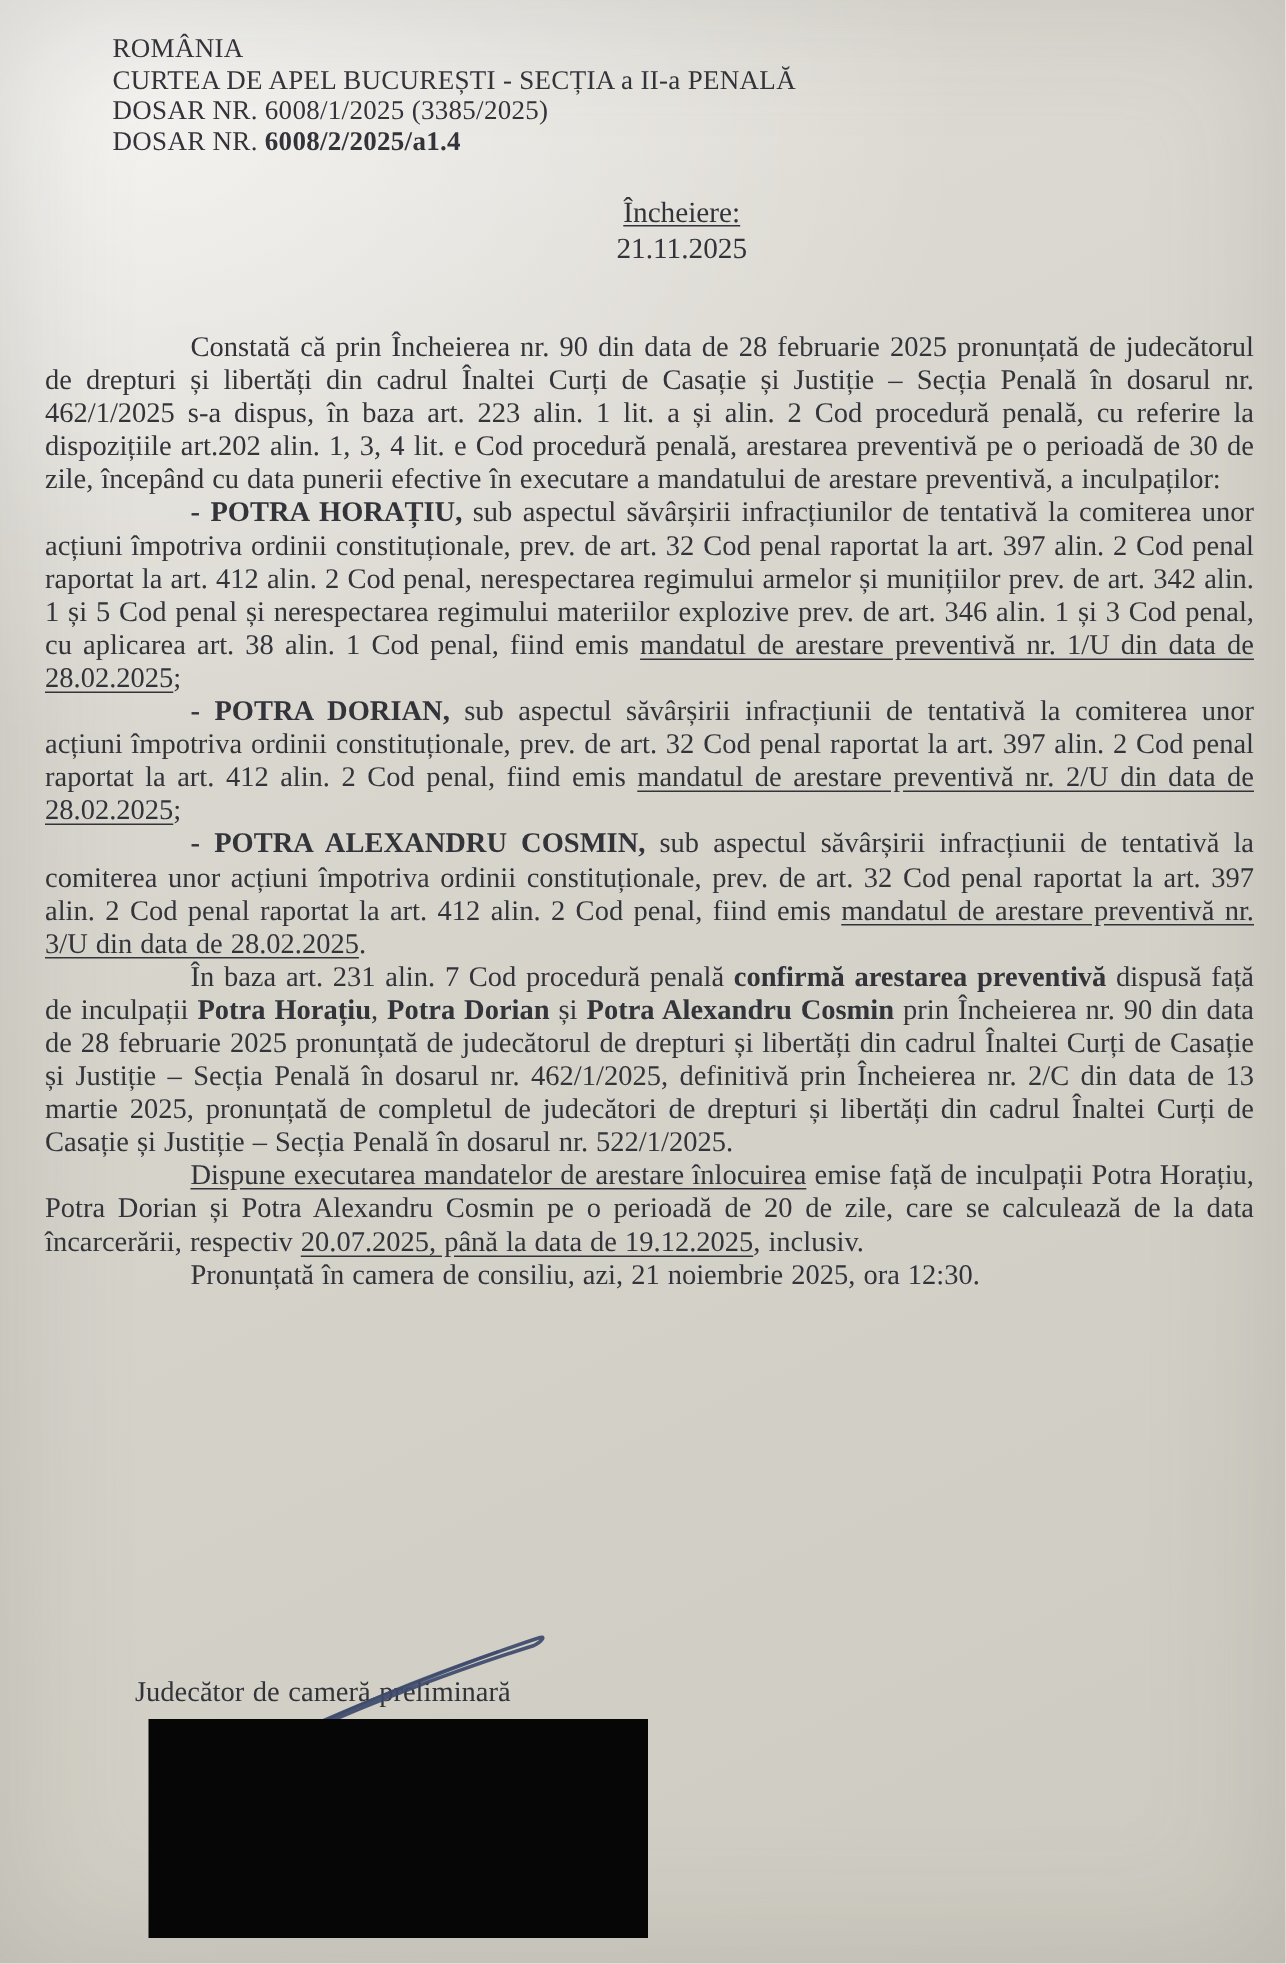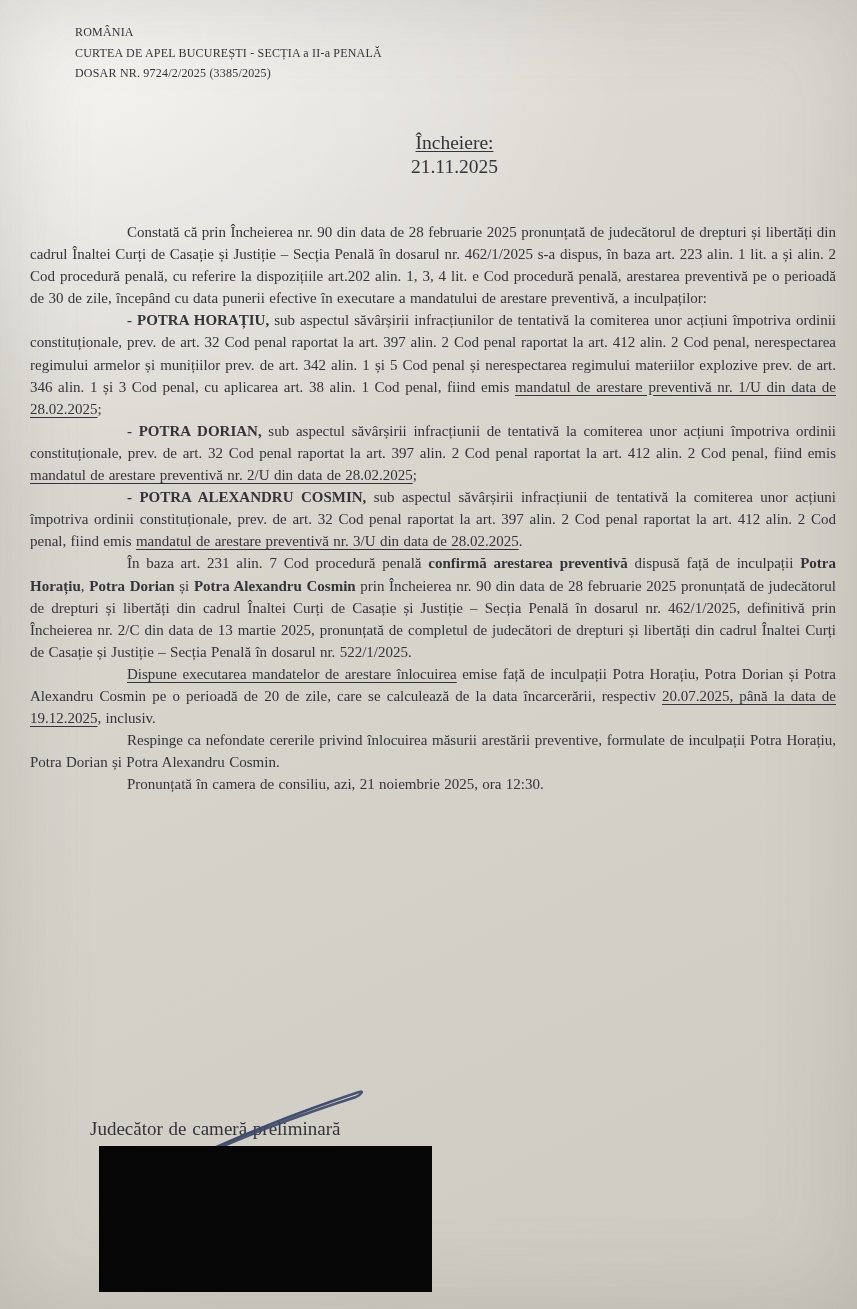--- a/index.html
+++ b/index.html
@@ -16,41 +16,41 @@
   }
   .vignette {
     position: absolute; inset: 0;
     box-shadow: inset 0 0 90px rgba(110,108,100,0.22);
     pointer-events: none;
   }
   .doc-header {
     position: absolute;
     left: 75px;
     top: 22px;
-    font-size: 12px;
+    font-size: 18px;
     line-height: 20.6px;
     letter-spacing: 0.2px;
     white-space: nowrap;
   }
   .title-block {
     position: absolute;
     top: 131px;
     left: 26px;
     width: 857px;
     text-align: center;
     font-size: 19.5px;
     line-height: 23.5px;
   }
   .title-heading { text-decoration: underline; text-underline-offset: 2px; }
   .doc-body {
     position: absolute;
     left: 30px;
     top: 221px;
     width: 806px;
-    font-size: 15px;
+    font-size: 19px;
     line-height: 22.1px;
     text-align: justify;
     word-spacing: 0.6px;
   }
   .doc-body p { margin: 0; text-indent: 97px; }
   .b { font-weight: bold; }
   .u { text-decoration: underline; text-underline-offset: 2.5px; }
   .signature-label {
     position: absolute;
     left: 90px;
@@ -76,36 +76,36 @@
   }
 </style>
 </head>
 <body>
 
 <div class="vignette"></div>
 
 <div class="doc-header">
     <div><span>ROMÂNIA</span></div>
     <div><span>CURTEA DE APEL BUCUREȘTI - SECȚIA a II-a PENALĂ</span></div>
-    <div><span>DOSAR NR. 9724/2/2025 (3385/2025)</span></div>
+    <div><span>DOSAR NR. 6008/1/2025 (3385/2025)</span></div>
+    <div><span>DOSAR NR. </span><span class="b">6008/2/2025/a1.4</span></div>
   </div>
 
 <div class="title-block">
   <div class="title-heading">Încheiere:</div>
   <div class="title-date">21.11.2025</div>
 </div>
 
 <div class="doc-body">
     <p><span>Constată că prin Încheierea nr. 90 din data de 28 februarie 2025 pronunțată de judecătorul de drepturi și libertăți din cadrul Înaltei Curți de Casație și Justiție – Secția Penală în dosarul nr. 462/1/2025 s-a dispus, în baza art. 223 alin. 1 lit. a și alin. 2 Cod procedură penală, cu referire la dispozițiile art.202 alin. 1, 3, 4 lit. e Cod procedură penală, arestarea preventivă pe o perioadă de 30 de zile, începând cu data punerii efective în executare a mandatului de arestare preventivă, a inculpaților:</span></p>
     <p><span class="b">- POTRA HORAȚIU,</span><span> sub aspectul săvârșirii infracțiunilor de tentativă la comiterea unor acțiuni împotriva ordinii constituționale, prev. de art. 32 Cod penal raportat la art. 397 alin. 2 Cod penal raportat la art. 412 alin. 2 Cod penal, nerespectarea regimului armelor și munițiilor prev. de art. 342 alin. 1 și 5 Cod penal și nerespectarea regimului materiilor explozive prev. de art. 346 alin. 1 și 3 Cod penal, cu aplicarea art. 38 alin. 1 Cod penal, fiind emis </span><span class="u">mandatul de arestare preventivă nr. 1/U din data de 28.02.2025</span><span>;</span></p>
     <p><span class="b">- POTRA DORIAN,</span><span> sub aspectul săvârșirii infracțiunii de tentativă la comiterea unor acțiuni împotriva ordinii constituționale, prev. de art. 32 Cod penal raportat la art. 397 alin. 2 Cod penal raportat la art. 412 alin. 2 Cod penal, fiind emis </span><span class="u">mandatul de arestare preventivă nr. 2/U din data de 28.02.2025</span><span>;</span></p>
     <p><span class="b">- POTRA ALEXANDRU COSMIN,</span><span> sub aspectul săvârșirii infracțiunii de tentativă la comiterea unor acțiuni împotriva ordinii constituționale, prev. de art. 32 Cod penal raportat la art. 397 alin. 2 Cod penal raportat la art. 412 alin. 2 Cod penal, fiind emis </span><span class="u">mandatul de arestare preventivă nr. 3/U din data de 28.02.2025</span><span>.</span></p>
     <p><span>În baza art. 231 alin. 7 Cod procedură penală </span><span class="b">confirmă arestarea preventivă</span><span> dispusă față de inculpații </span><span class="b">Potra Horațiu</span><span>, </span><span class="b">Potra Dorian</span><span> și </span><span class="b">Potra Alexandru Cosmin</span><span> prin Încheierea nr. 90 din data de 28 februarie 2025 pronunțată de judecătorul de drepturi și libertăți din cadrul Înaltei Curți de Casație și Justiție – Secția Penală în dosarul nr. 462/1/2025, definitivă prin Încheierea nr. 2/C din data de 13 martie 2025, pronunțată de completul de judecători de drepturi și libertăți din cadrul Înaltei Curți de Casație și Justiție – Secția Penală în dosarul nr. 522/1/2025.</span></p>
     <p><span class="u">Dispune executarea mandatelor de arestare înlocuirea</span><span> emise față de inculpații Potra Horațiu, Potra Dorian și Potra Alexandru Cosmin pe o perioadă de 20 de zile, care se calculează de la data încarcerării, respectiv </span><span class="u">20.07.2025, până la data de 19.12.2025</span><span>, inclusiv.</span></p>
-    <p><span>Respinge ca nefondate cererile privind înlocuirea măsurii arestării preventive, formulate de inculpații Potra Horațiu, Potra Dorian și Potra Alexandru Cosmin.</span></p>
     <p><span>Pronunțată în camera de consiliu, azi, 21 noiembrie 2025, ora 12:30.</span></p>
   </div>
 
 <div class="signature-label">Judecător de cameră preliminară</div>
 
 <svg class="signature-stroke" viewBox="0 0 210 80" xmlns="http://www.w3.org/2000/svg">
   <path d="M 20 76 C 40 66, 120 32, 187 10 C 192 8, 190 12, 184 15 C 130 32, 62 58, 28 75" fill="none" stroke="#3d4a6b" stroke-width="2.4" stroke-linecap="round" opacity="0.92"></path>
   <path d="M 28 75 C 50 60, 110 36, 160 19" fill="none" stroke="#3d4a6b" stroke-width="1.6" stroke-linecap="round" opacity="0.75"></path>
 </svg>
 

